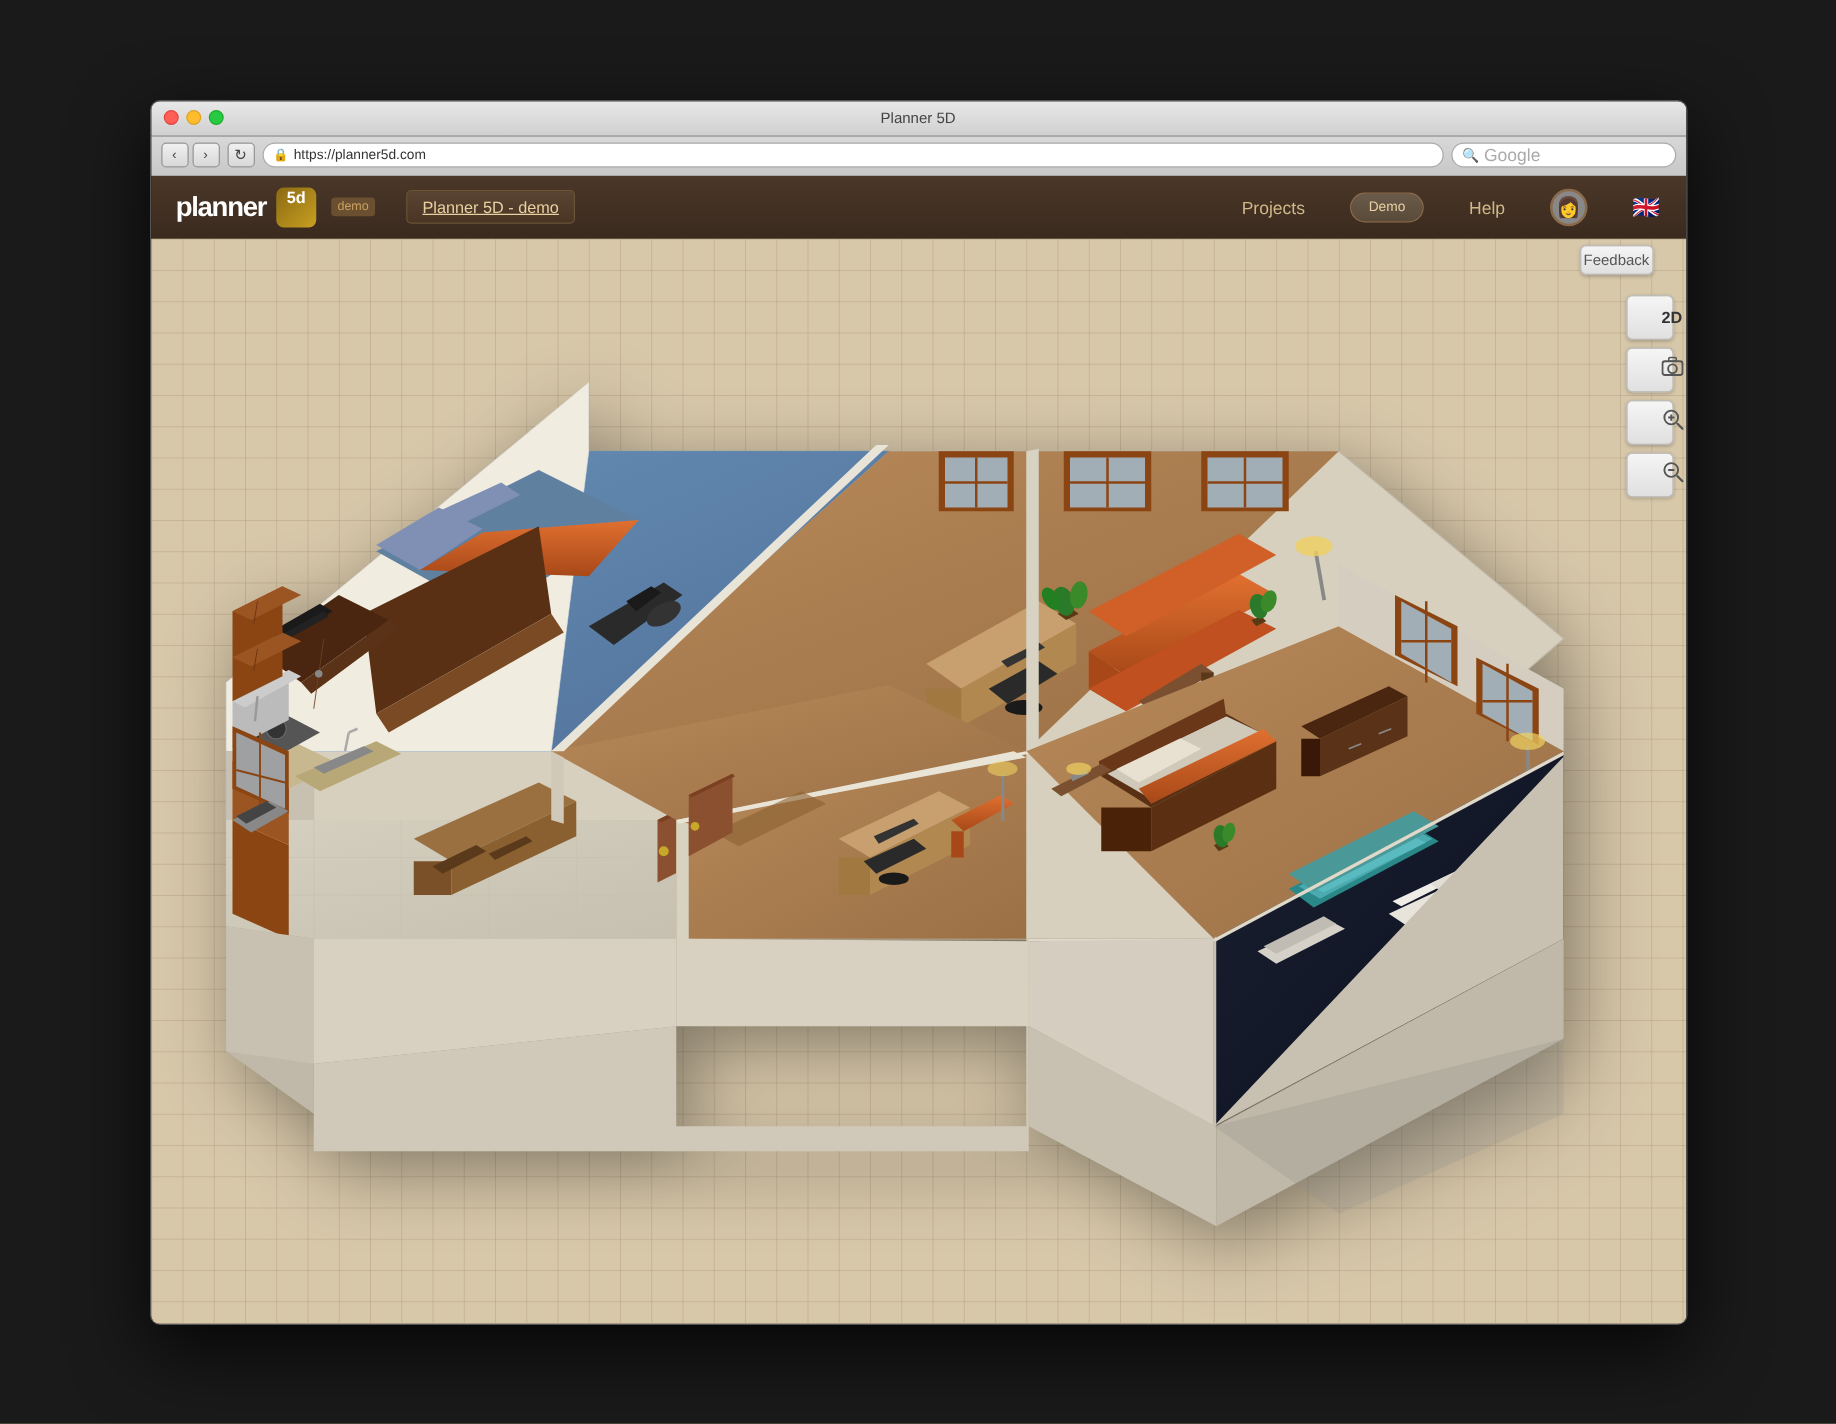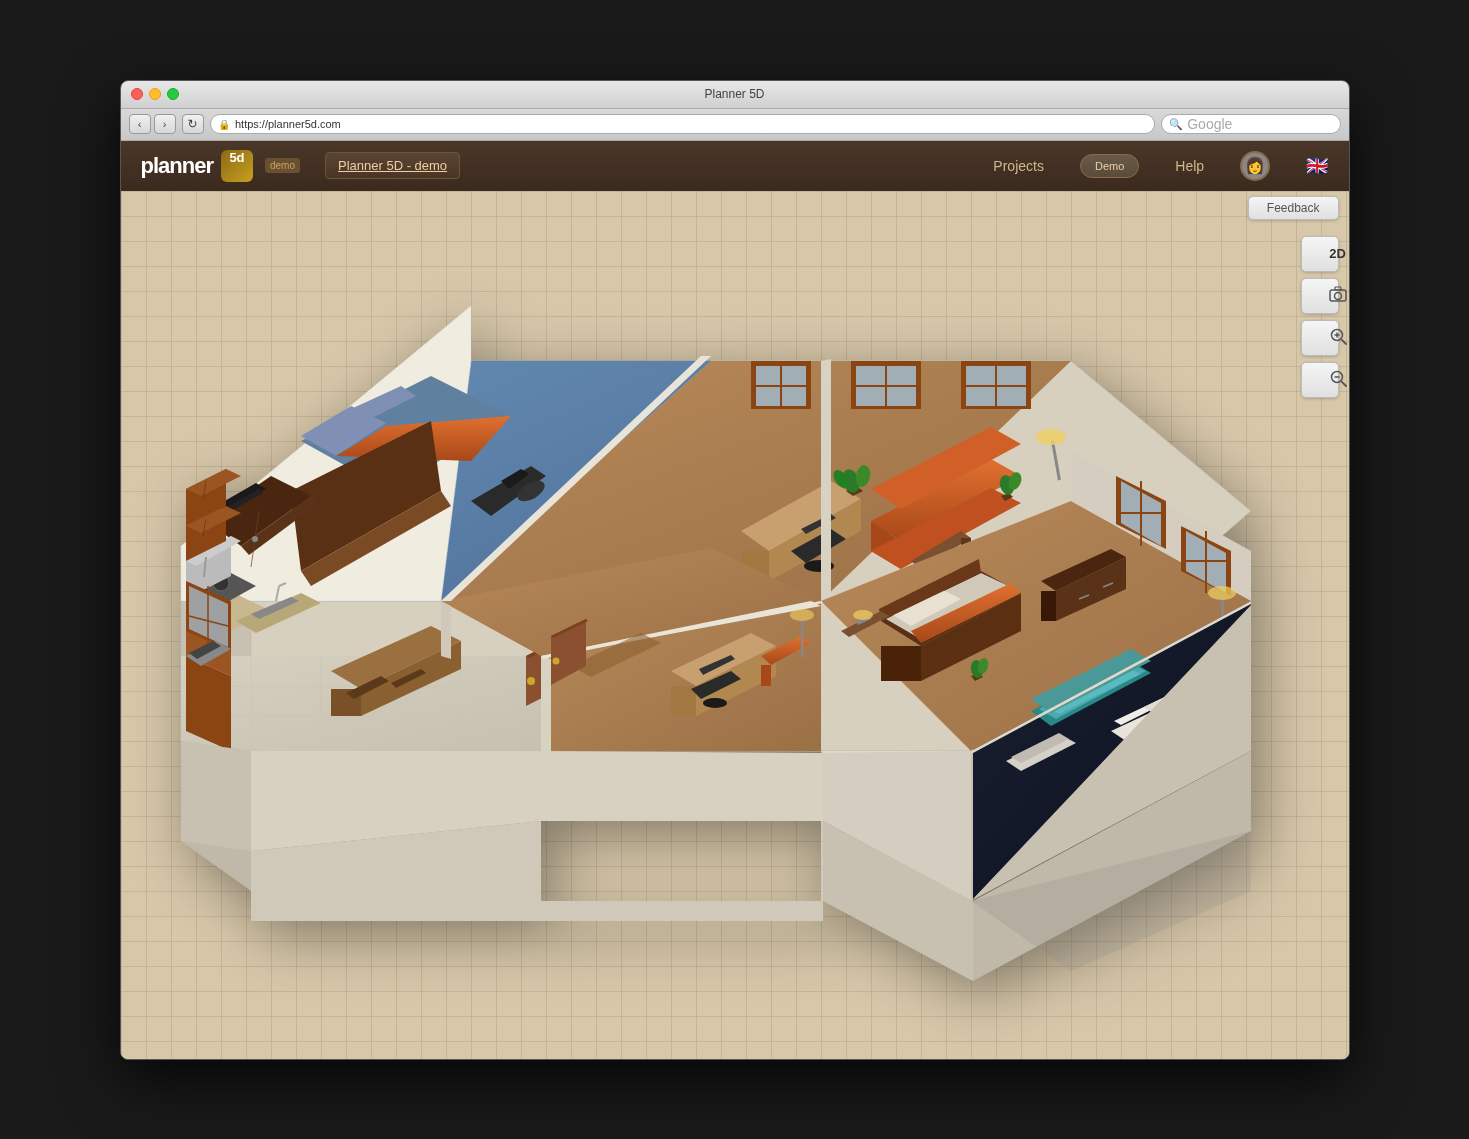--- a/index.html
+++ b/index.html
@@ -285,26 +285,26 @@
       justify-content: center;
       cursor: pointer;
       font-size: 16px;
       color: #555;
       box-shadow: 0 1px 3px rgba(0,0,0,0.2);
       padding-left: 36px;
     }
 
     .feedback-btn {
       position: absolute;
-      right: 10px;
+      right: 26px;
       top: 5px;
       background: linear-gradient(to bottom, #f5f5f5, #e0e0e0);
       border: 1px solid #bbb;
       border-radius: 5px;
-      padding: 4px 18px;
+      padding: 4px 2px;
       font-size: 12px;
       color: #555;
       cursor: pointer;
       box-shadow: 0 1px 3px rgba(0,0,0,0.2);
       z-index: 10;
     }
 
     
     .plan-svg {
       width: 100%;

